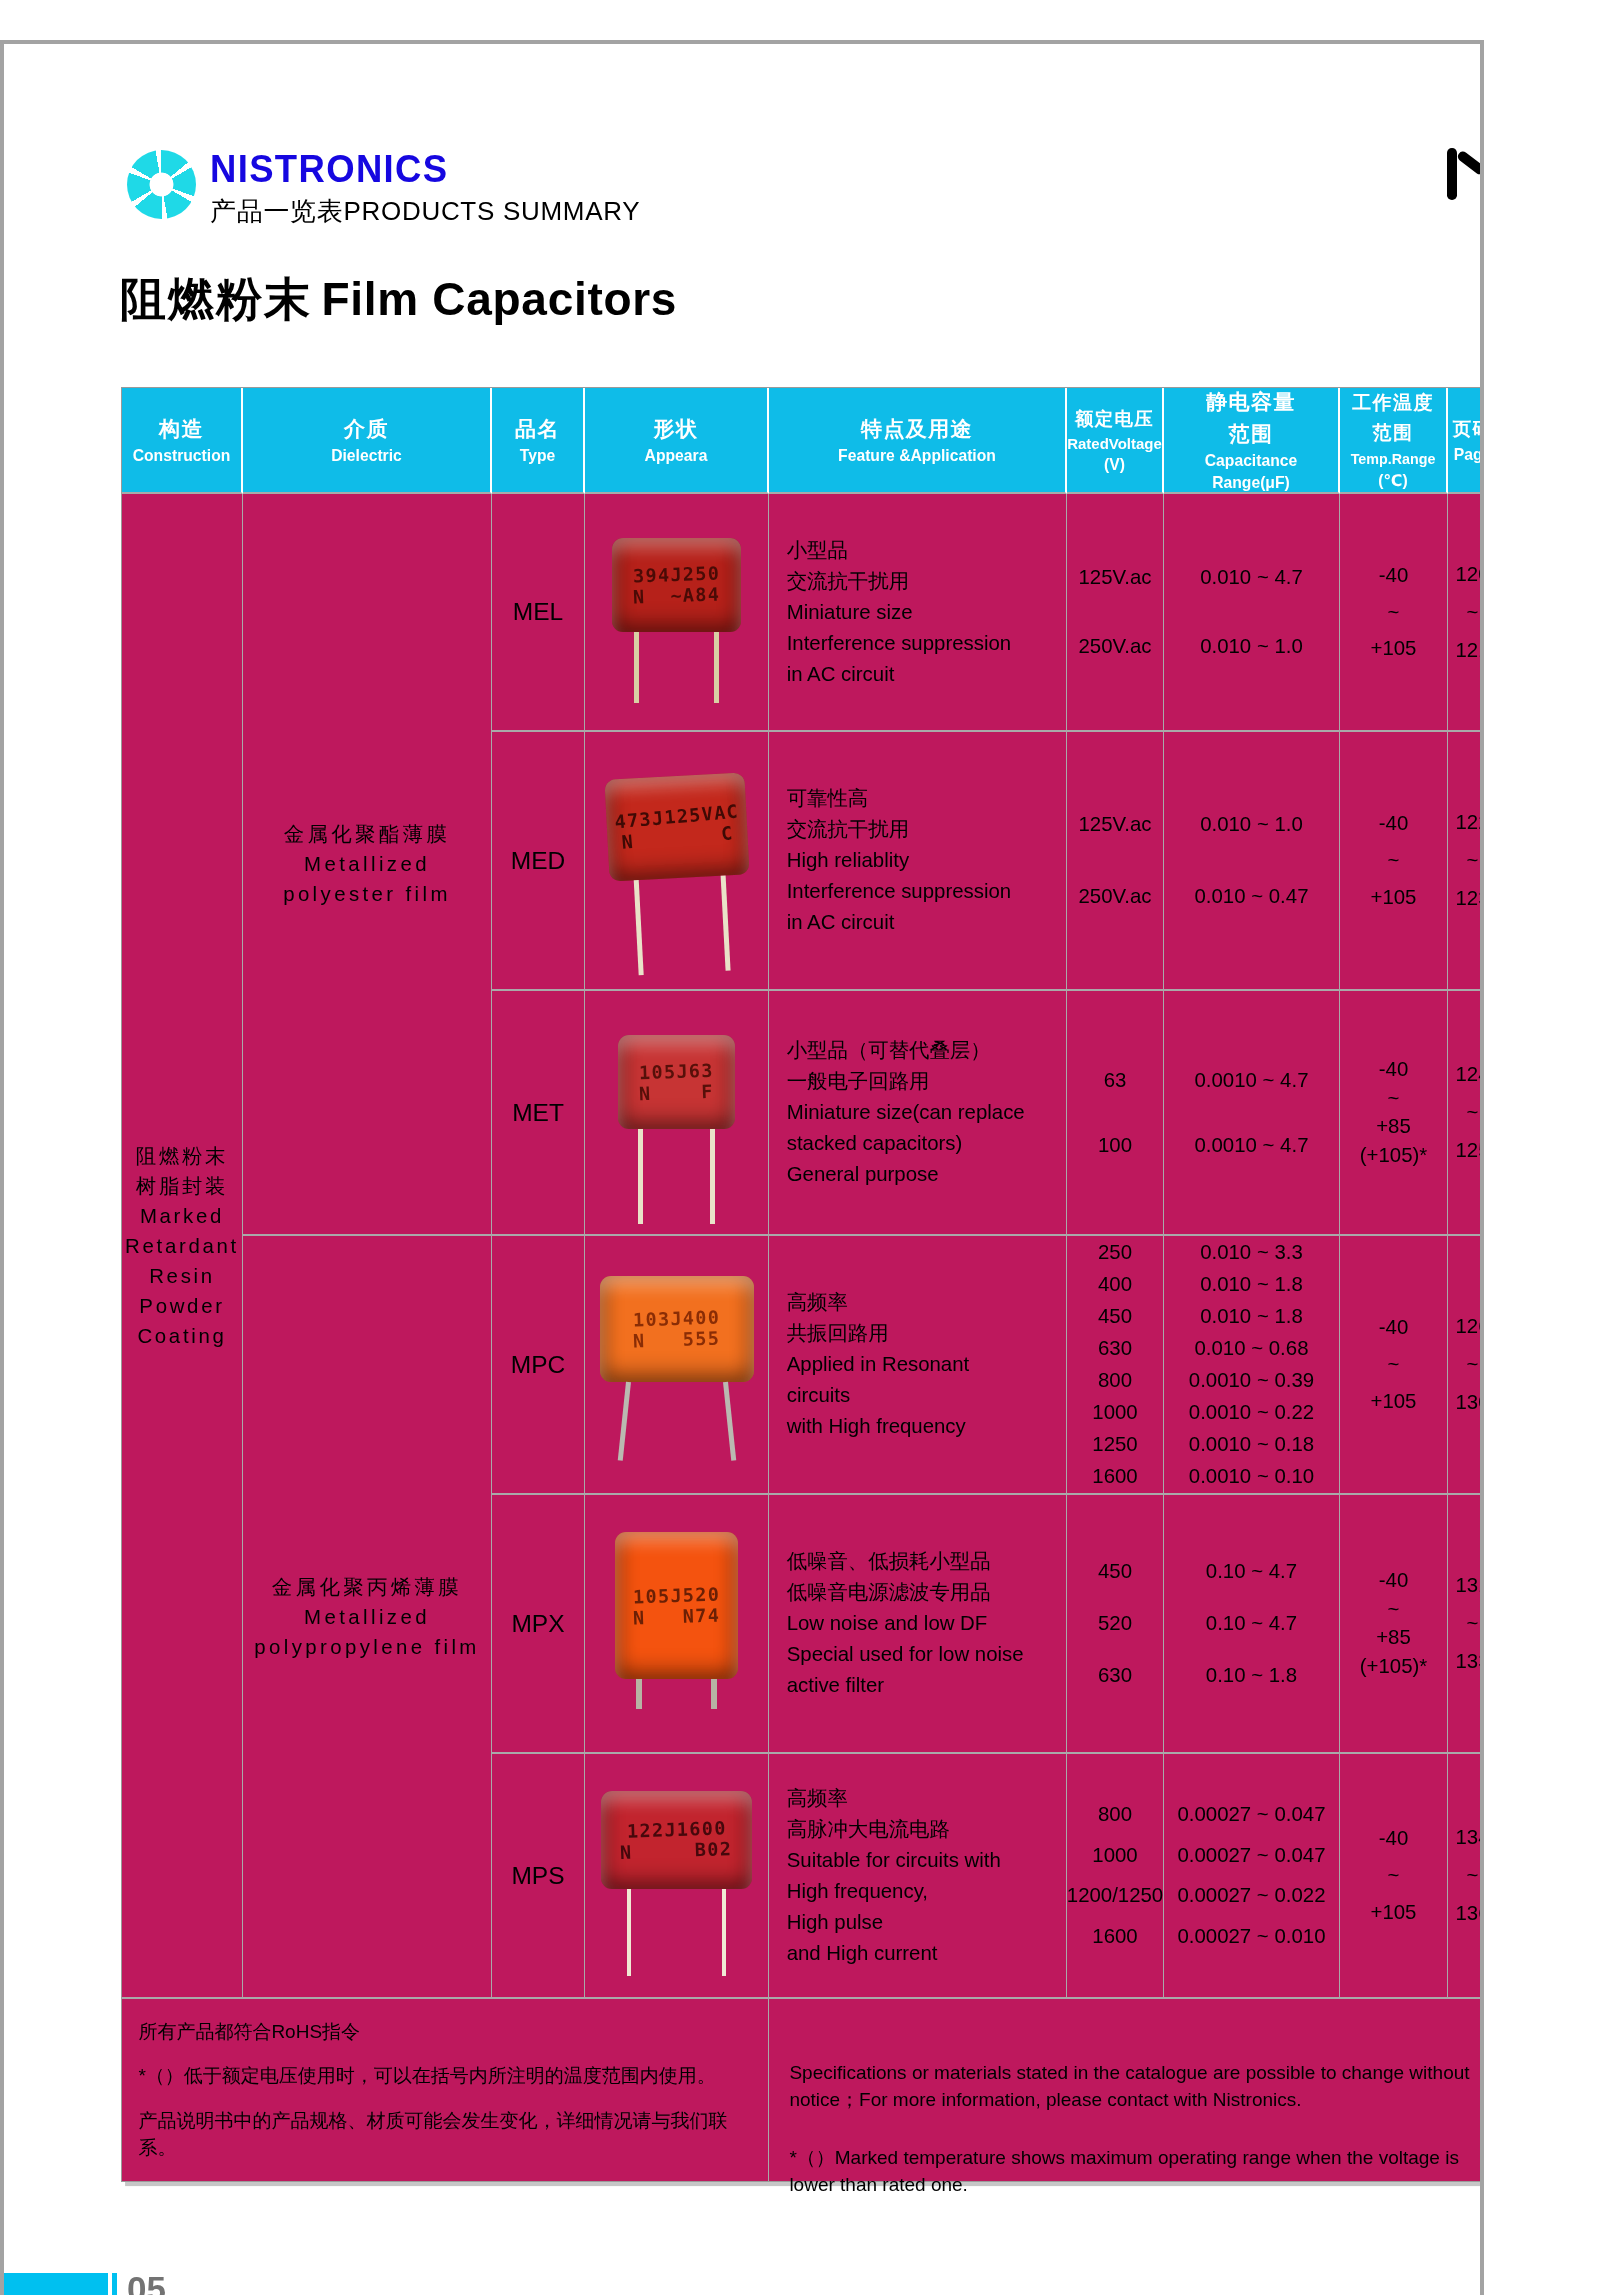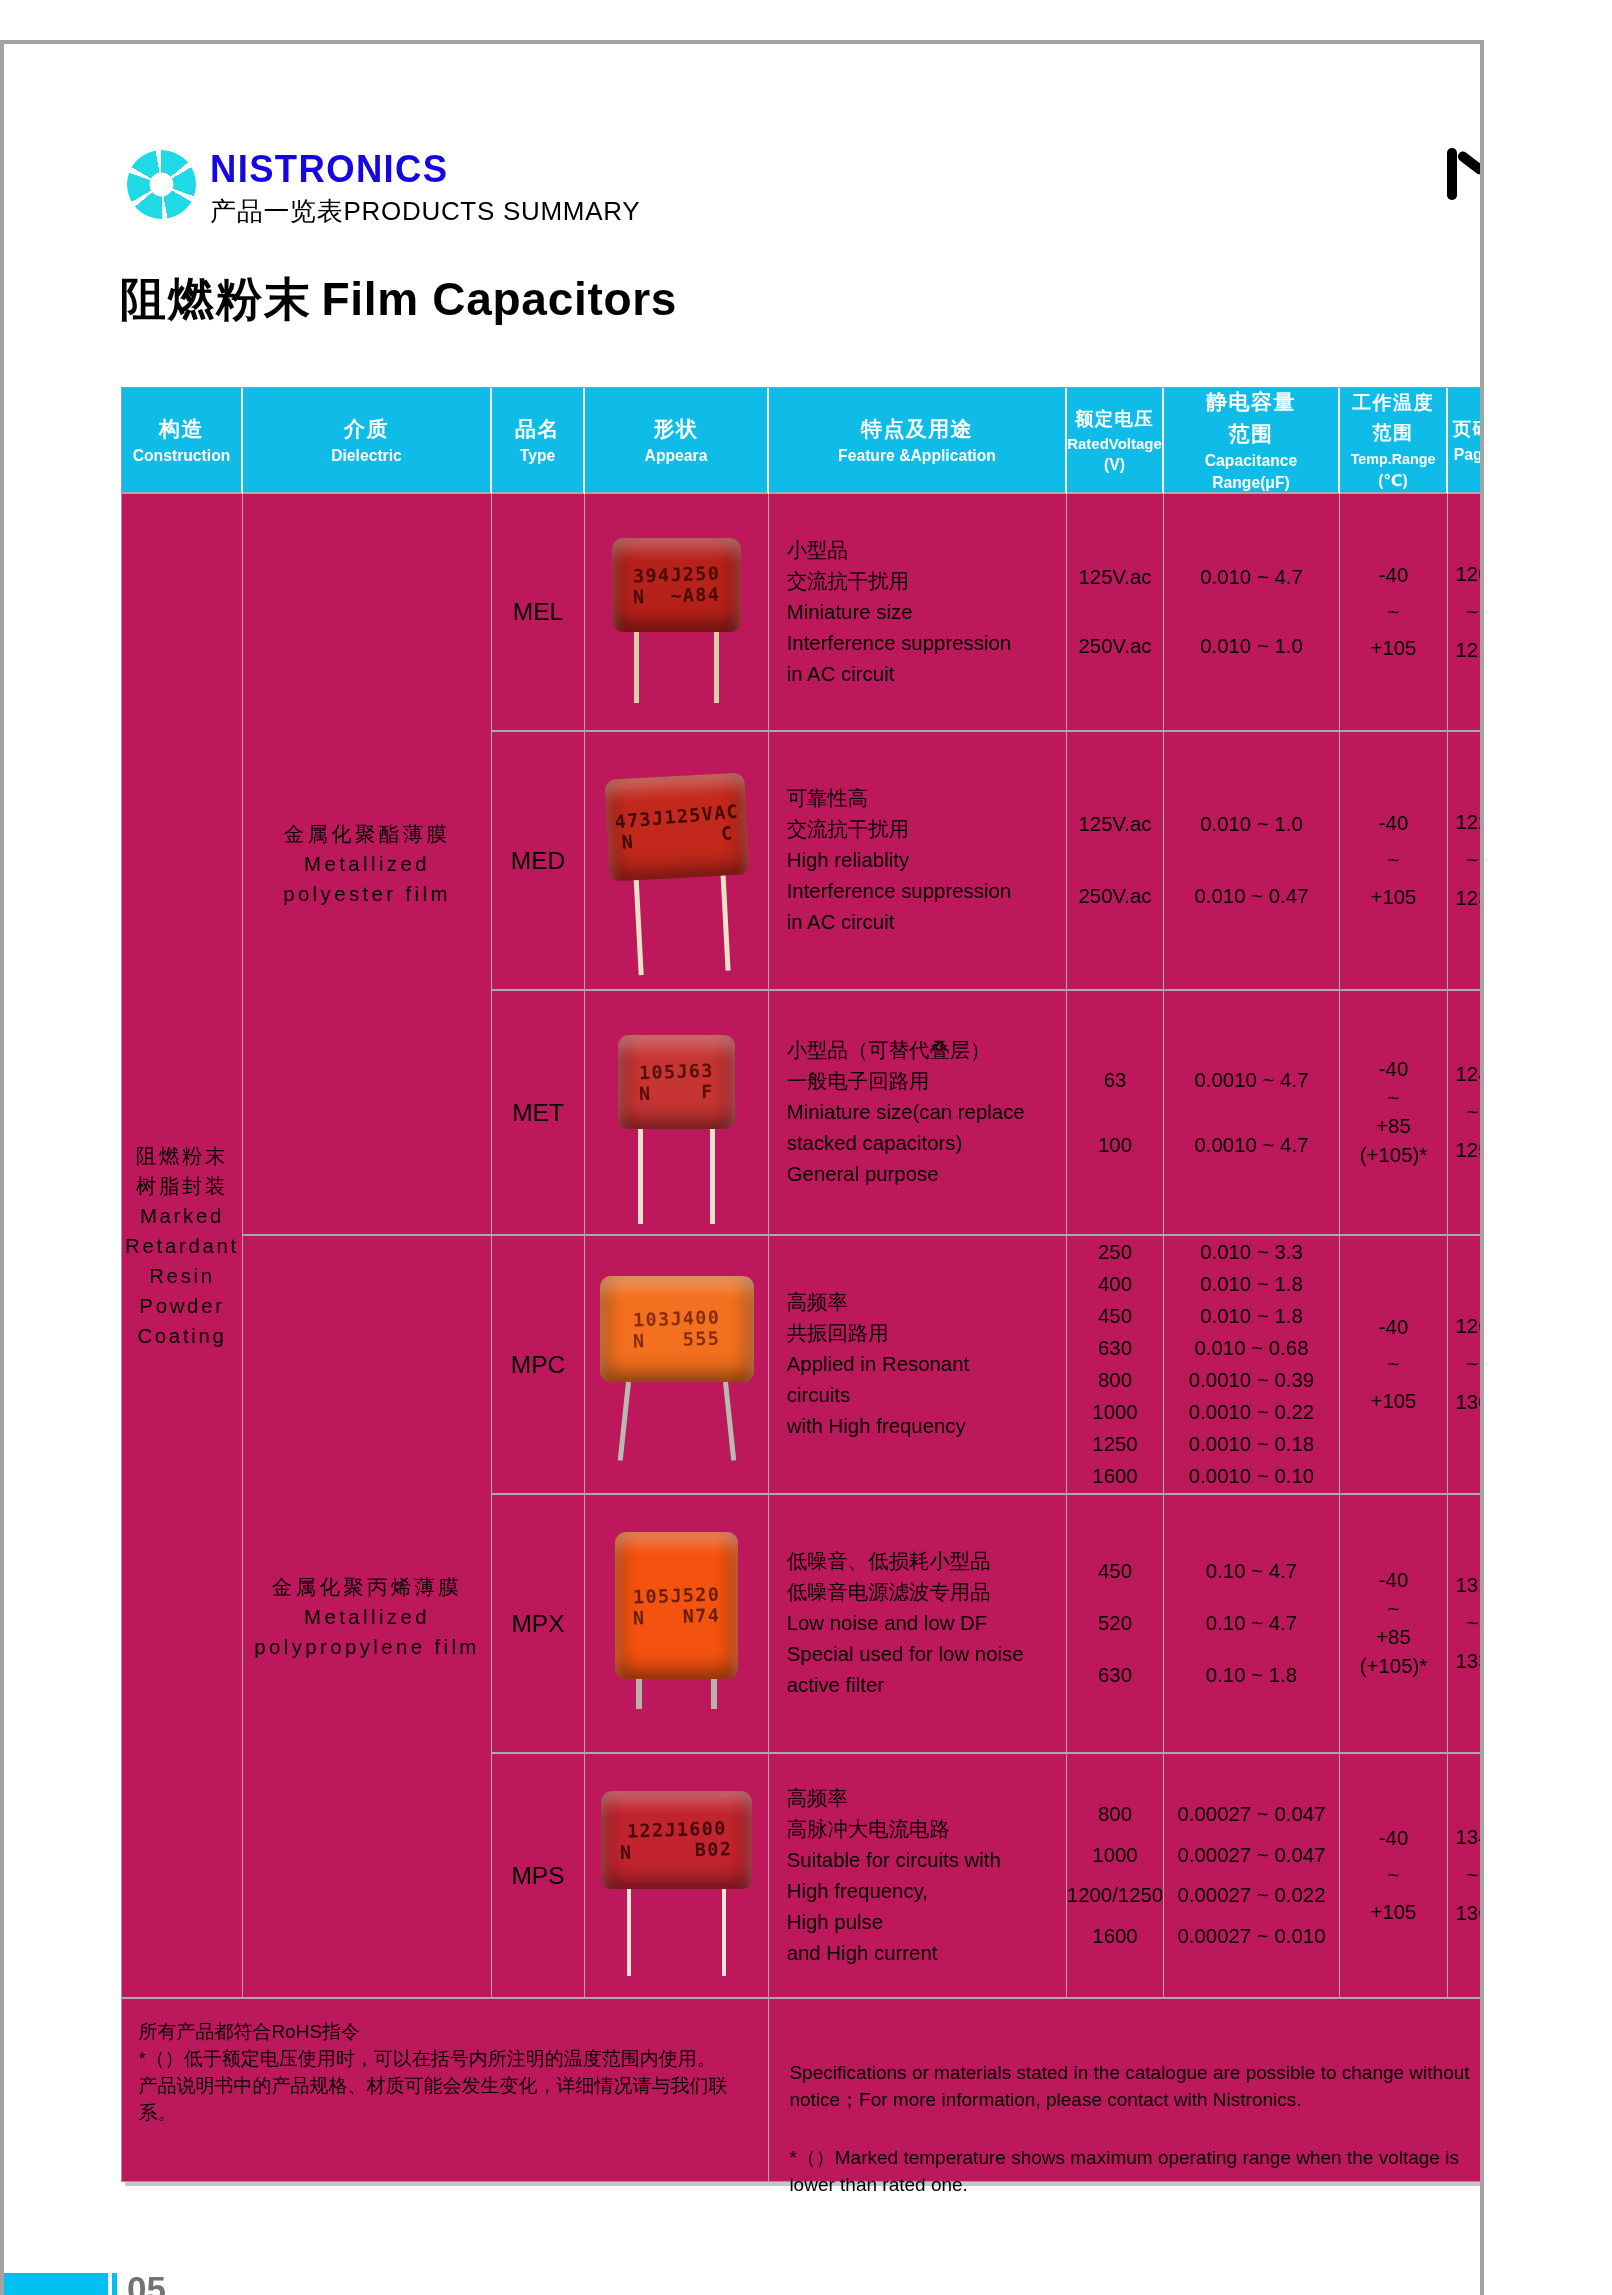--- a/index.html
+++ b/index.html
@@ -70,21 +70,21 @@
   .r-mpc .lead { height:79px; }
   .r-mpc .lead.l { transform:rotate(6deg); transform-origin:top; }
   .r-mpc .lead.r { transform:rotate(-6deg); transform-origin:top; }
   .r-mpx .cap-body { width:123px; height:147px; margin-top:37px; }
   .r-mpx .lead { height:30px; width:6.1px; }
   .r-mps .cap-body { width:151px; height:98px; margin-top:37px; }
   .r-mps .lead { height:87px; }
 
   
   .fcell { border-bottom:none; font-size:19px; text-align:left; align-items:flex-start; }
-  .fleft { padding:19px 15px 20.4px 16.4px; justify-content:flex-start; line-height:27px; }
+  .fleft { padding:19px 15px 20.4px 16.4px; justify-content:space-between; line-height:27px; }
   .fright { padding:60px 19px 20.4px 20.4px; justify-content:flex-start; gap:31px; line-height:27px; }
 
   
   .pgbar  { position:absolute; left:0; top:2229px; width:104px; height:31px; background:#00c0f0; }
   .pgtick { position:absolute; left:108px; top:2229px; width:4.8px; height:31px; background:#00c0f0; }
   .pgnum  { position:absolute; left:123px; top:2225px; font-size:35px; font-weight:700; color:#737373; }
 </style>
 </head>
 <body>
 

